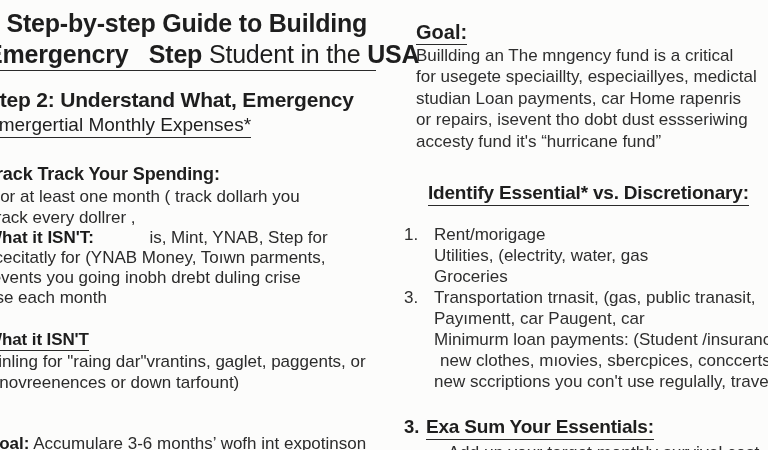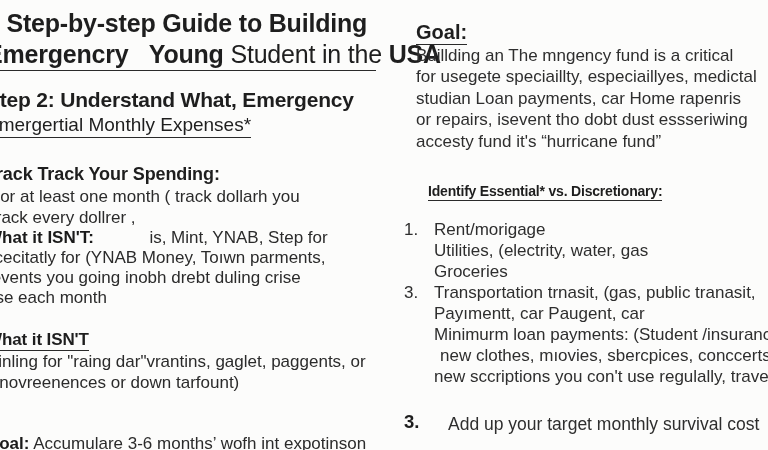--- a/index.html
+++ b/index.html
@@ -135,21 +135,21 @@
   .r-body {
     font-size: 17px;
     line-height: 1.26;
     margin: 0;
     white-space: nowrap;
     color: #2e2e2e;
   }
 
   .r-section2 { padding-top: 30px; padding-left: 24px; }
   .r-head2-u {
-    font-size: 14px;
+    font-size: 19px;
     font-weight: bold;
     line-height: 1.2;
     margin: 0;
     display: inline-block;
     border-bottom: 1.8px solid #2a2a2a;
     white-space: nowrap;
     letter-spacing: -0.2px;
   }
 
   .olist {
@@ -207,21 +207,21 @@
 
 <div class="page">
 
   <div class="col-left">
 
     <div class="title-block">
       <div class="h-title"># Step-by-step Guide to Building</div>
       <div class="title-line2">
         <b>Emergencry</b>
         &nbsp;
-        <b>Young</b>
+        <b>Step</b>
         <span>Student in the</span>
         <b>USA</b>
       </div>
     </div>
 
     <div class="h-step">Step 2: Understand What, Emergency</div>
     <div class="h-sub-underline">Emergertial Monthly Expenses*</div>
 
     <div class="h-section">Track Track Your Spending:</div>
     <div class="body-line">Mor at least one month ( track dollarh you</div>
@@ -279,19 +279,20 @@
         <span class="sub">Payımentt, car Paugent, car</span>
         <span class="sub">Minimurm loan payments: (Student /insurance,</span>
         <span class="sub indent">new clothes, mıovies, sbercpices, conccerts,</span>
         <span class="sub">new sccriptions you con't use regulally, travel</span>
       </li>
     </ul>
 
     <div class="r-section3">
       <div class="r-num-head">
         <span class="marker">3.</span>
+        <span class="r-head2-u">Exa Sum Your Essentials:</span>
       </div>
       <div class="r-sub-line">Add up your target   monthly survival cost</div>
     </div>
 
   </div>
 
 </div>
 
 </body></html>

